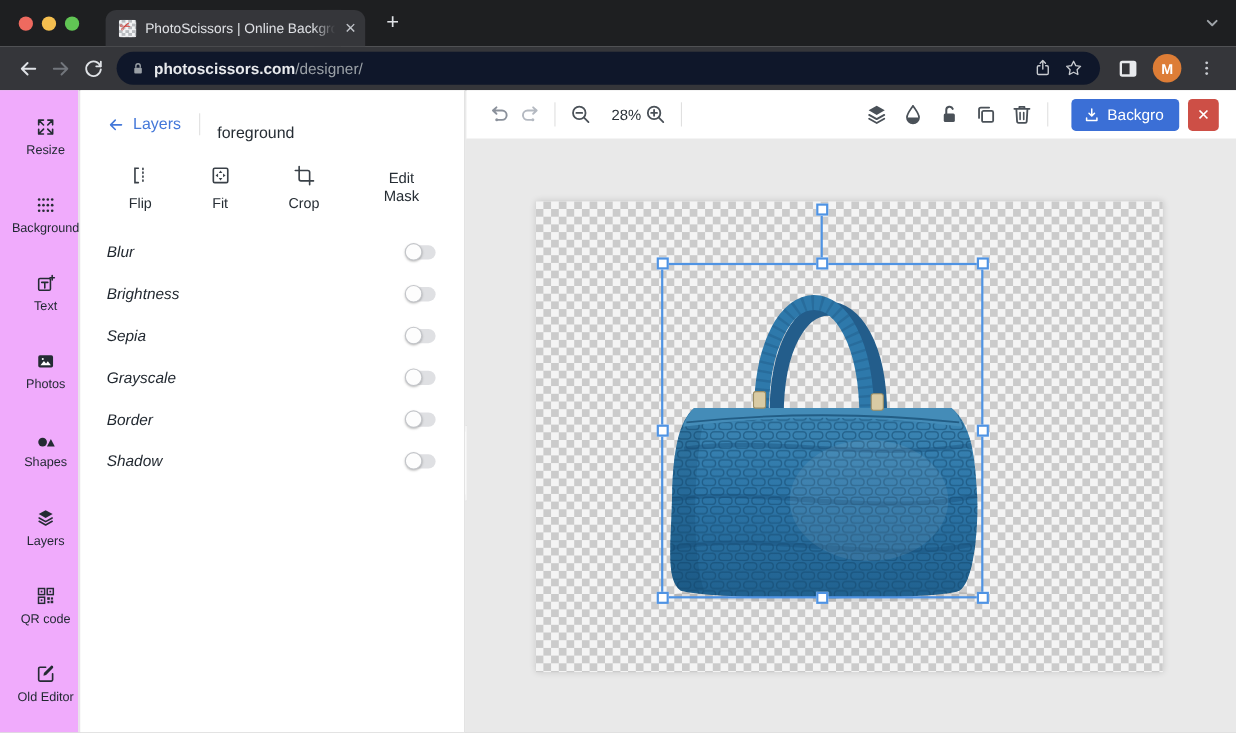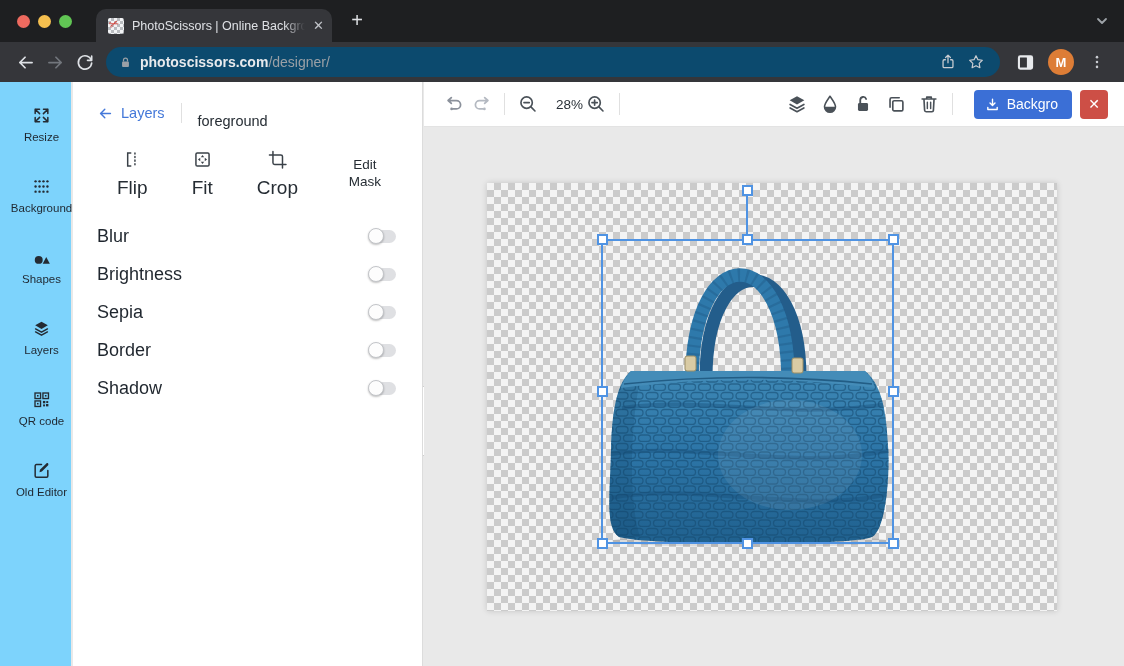--- a/index.html
+++ b/index.html
@@ -21,51 +21,51 @@
   .tab-fade{position:absolute;right:22px;top:0;width:26px;height:33px;
     background:linear-gradient(to right, rgba(53,54,58,0), #35363a 80%);}
   .tab-close{color:#c2c5ca;font-size:13px;margin-left:4px;cursor:default;}
   .newtab{position:absolute;left:344px;top:7px;width:26px;height:26px;color:#dfe1e5;
     font-size:20px;line-height:26px;text-align:center;}
   .strip-chevron{position:absolute;right:14px;top:13px;width:16px;height:16px;}
 
   .toolbar{position:absolute;left:0;top:42px;width:100%;height:40px;background:#35363a;
     display:flex;align-items:center;padding:0 12px 0 10px;}
   .nav-btn{width:30px;height:30px;display:flex;align-items:center;justify-content:center;flex:0 0 auto;}
-  .addressbar{flex:1;height:30px;margin:0 10px 0 6px;background:#0c4a6e;border-radius:15px;
+  .addressbar{flex:1;height:30px;margin:0 10px 0 6px;background:#0f172a;border-radius:15px;
     display:flex;align-items:center;padding:0 10px 0 12px;}
   .url{font-size:14px;margin-left:7px;white-space:nowrap;}
   .url .host{color:#e8eaed;font-weight:bold;}
   .url .path{color:#9aa0a6;}
   .addr-spacer{flex:1;}
   .pill-icon{width:28px;height:28px;display:flex;align-items:center;justify-content:center;}
   .avatar{width:26px;height:26px;border-radius:50%;background:#dd7d36;color:#fff;font-size:13px;
     font-weight:bold;display:flex;align-items:center;justify-content:center;margin:0 8px;}
 
   
-  .sidebar{position:absolute;left:0;top:82px;width:72px;bottom:0;background:#7dd3fc;
+  .sidebar{position:absolute;left:0;top:82px;width:72px;bottom:0;background:#f0abfc;
     border-right:1px solid #e8e8e8;padding-top:7px;padding-left:12px;}
   .side-item{height:71px;display:flex;flex-direction:column;align-items:center;justify-content:center;gap:6px;}
   .side-item svg{width:19px;height:19px;}
   .side-label{font-size:11.5px;color:#1f2730;}
 
   
   .panel{position:absolute;left:73px;top:82px;width:350px;bottom:0;background:#fff;
     border-right:1px solid #dcdcdc;}
   .panel-header{display:flex;align-items:center;padding:15px 24px 8px 24px;}
   .back-link{display:flex;align-items:center;gap:7px;color:#4478d9;font-size:14.5px;}
   .hdr-div{width:1px;height:20px;background:#e0e0e0;margin:0 16px;}
   .layer-name{font-size:14.5px;color:#262d34;margin-top:16px;}
   .tools{display:flex;justify-content:space-between;padding:12px 34px 4px 44px;}
-  .tool{display:flex;flex-direction:column;align-items:center;gap:7px;font-size:19px;color:#262d34;text-align:right;}
+  .tool{display:flex;flex-direction:column;align-items:center;gap:7px;font-size:13px;color:#262d34;text-align:right;}
   .tool svg{width:21px;height:21px;}
   .tool.no-icon{justify-content:center;text-align:center;width:46px;line-height:1.25;font-size:13.5px;}
   .toggles{padding:14px 26px 0 24px;}
   .toggle-row{height:38px;display:flex;align-items:center;justify-content:space-between;}
-  .toggle-label{font-size:18px;color:#1f262e;}
+  .toggle-label{font-size:14px;color:#1f262e;font-style:italic;}
   .switch{position:relative;width:27px;height:13px;border-radius:7px;background:#dfe0e3;flex:0 0 27px;}
   .knob{position:absolute;left:-1px;top:-2px;width:16px;height:16px;border-radius:50%;background:#fdfdfd;
     border:1px solid #c3c5c9;box-shadow:0 1px 2px rgba(0,0,0,.25);}
   .collapse-tab{position:absolute;left:423px;top:386px;width:14px;height:70px;background:#fff;
     border:1px solid #cfcfcf;border-left:none;border-radius:0 12px 12px 0;
     display:flex;align-items:center;justify-content:center;color:#9aa0a6;font-size:12px;}
 
   
   .canvas-toolbar{position:absolute;left:424px;top:82px;right:0;height:45px;background:#fff;
     border-bottom:1px solid #e3e3e3;display:flex;align-items:center;padding:0 16px 0 18px;}
@@ -190,20 +190,35 @@
           <circle cx="4.5" cy="18.5" r="1.5"></circle>
             <circle cx="9.5" cy="18.5" r="1.5"></circle>
             <circle cx="14.5" cy="18.5" r="1.5"></circle>
             <circle cx="19.5" cy="18.5" r="1.5"></circle>
         </g>
       </svg>
       <div class="side-label">Background</div>
     </div>
     <div class="side-item">
       <svg viewBox="0 0 24 24">
+        <rect x="4" y="6.5" width="13.5" height="13.5" rx="1.5" stroke="#242b33" stroke-width="1.8" fill="none"></rect>
+        <path d="M7.5 11h7 M11 11v6.5 M19.5 3.2v5 M17 5.7h5" stroke="#242b33" stroke-width="1.8" fill="none" stroke-linecap="round"></path>
+      </svg>
+      <div class="side-label">Text</div>
+    </div>
+    <div class="side-item">
+      <svg viewBox="0 0 24 24">
+        <rect x="3.5" y="5" width="17" height="14" rx="2" fill="#242b33"></rect>
+        <circle cx="8.7" cy="9.3" r="1.2" fill="#fff"></circle>
+        <path d="M6 16.5l4-5 2.5 3 2-2.5 3.5 4.5z" fill="#fff"></path>
+      </svg>
+      <div class="side-label">Photos</div>
+    </div>
+    <div class="side-item">
+      <svg viewBox="0 0 24 24">
         <circle cx="8.5" cy="15" r="5" fill="#242b33"></circle>
         <path d="M13.5 20l4.5-8.6L22.5 20z" fill="#242b33"></path>
       </svg>
       <div class="side-label">Shapes</div>
     </div>
     <div class="side-item">
       <svg viewBox="0 0 24 24">
         <path d="M12 3.5L20 8l-8 4.5L4 8z" fill="#242b33"></path>
         <path d="M4.5 12.5L12 16.7l7.5-4.2 M4.5 16.3L12 20.5l7.5-4.2" stroke="#242b33" stroke-width="1.8" fill="none" stroke-linejoin="round" stroke-linecap="round"></path>
       </svg>
@@ -286,20 +301,26 @@
           </div>
       </div>
       <div class="toggle-row">
         <span class="toggle-label">Brightness</span>
         <div class="switch">
             <div class="knob"></div>
           </div>
       </div>
       <div class="toggle-row">
         <span class="toggle-label">Sepia</span>
+        <div class="switch">
+            <div class="knob"></div>
+          </div>
+      </div>
+      <div class="toggle-row">
+        <span class="toggle-label">Grayscale</span>
         <div class="switch">
             <div class="knob"></div>
           </div>
       </div>
       <div class="toggle-row">
         <span class="toggle-label">Border</span>
         <div class="switch">
             <div class="knob"></div>
           </div>
       </div>

